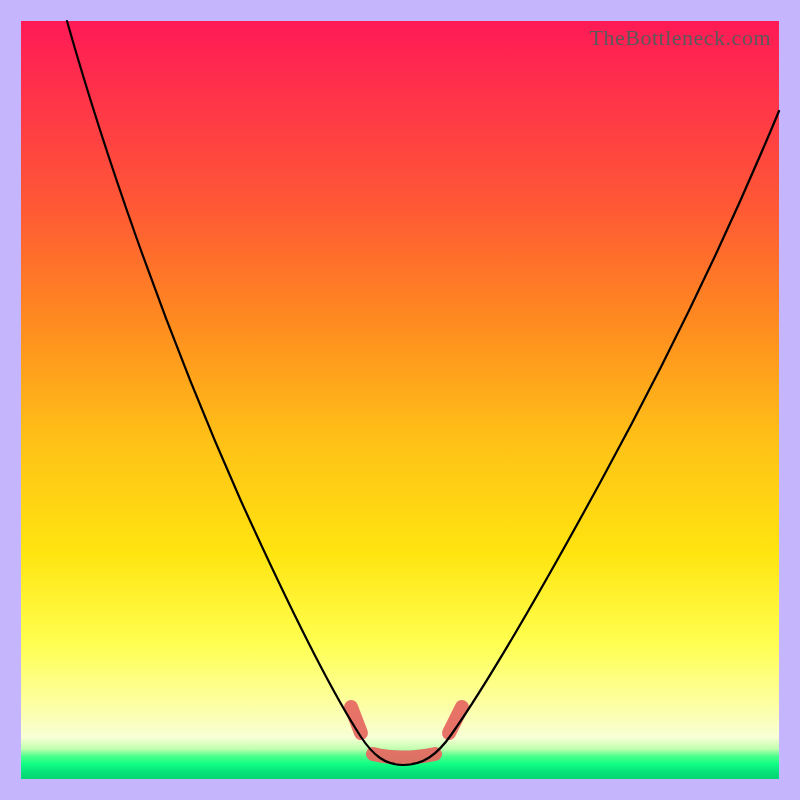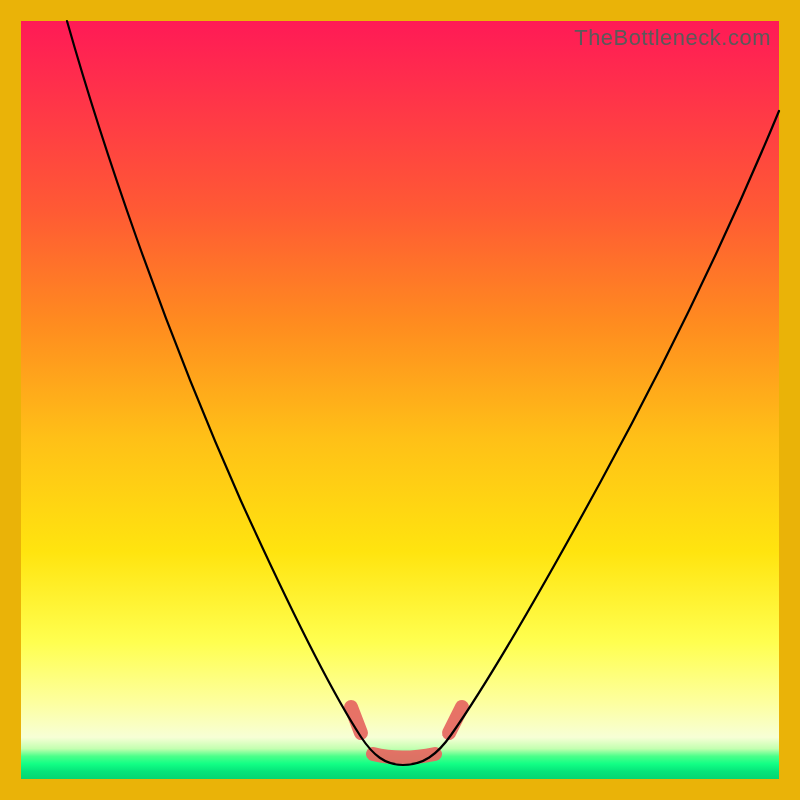--- a/index.html
+++ b/index.html
@@ -8,21 +8,22 @@
     width: 800px;
     height: 800px;
     background: #000;
     overflow: hidden;
     font-family: Arial, Helvetica, sans-serif;
   }
   .frame {
     position: relative;
     width: 800px;
     height: 800px;
-    background: #eab308;
+    background: #c4b5fd;
+    font-family: Liberation Serif, serif;
   }
   .plot-area {
     position: absolute;
     left: 21px;
     top: 21px;
     width: 758px;
     height: 758px;
     
     background: linear-gradient(
       to bottom,

